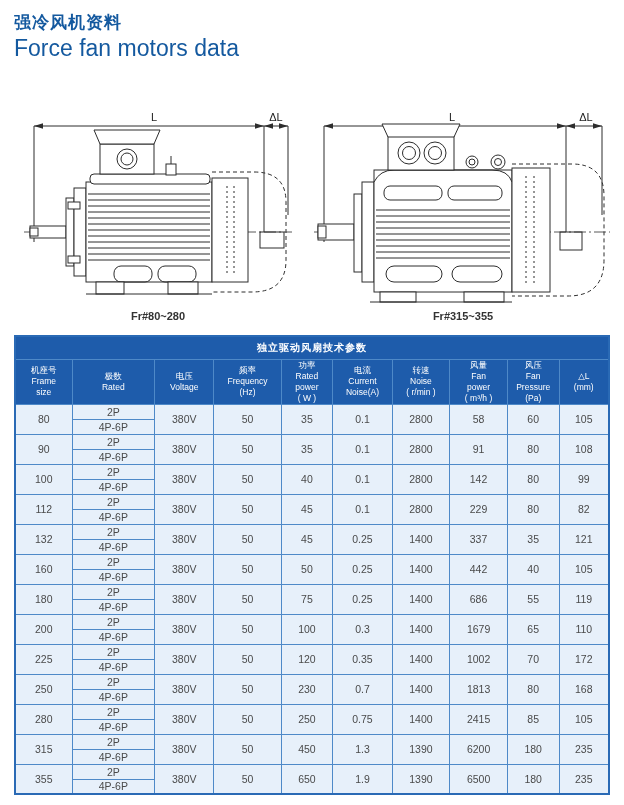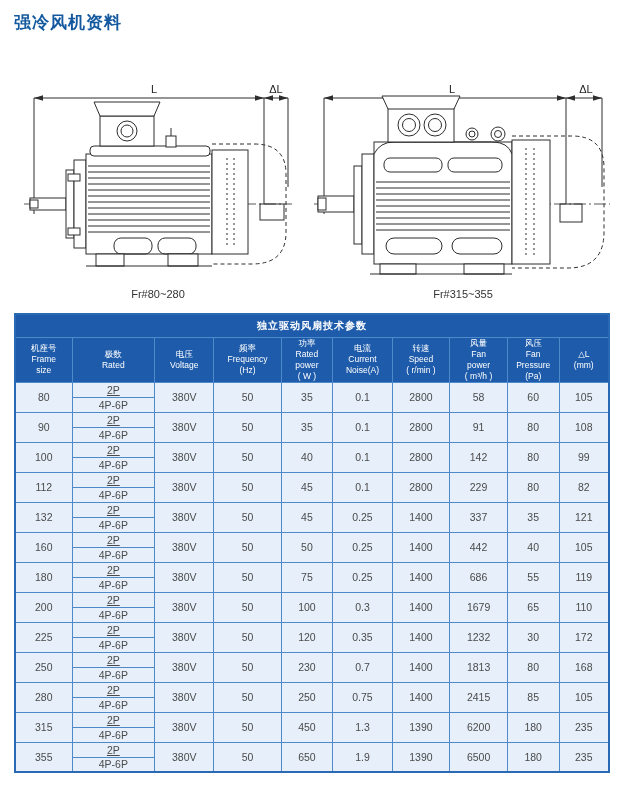--- a/index.html
+++ b/index.html
@@ -15,21 +15,21 @@
 
   
   .title-block { padding: 11px 14px 0 14px; }
   .title-zh { font-size: 17px; font-weight: 700; color: #14599f; letter-spacing: 1px; }
   .title-en { font-size: 23px; font-weight: 400; color: #14599f; margin-top: 1px; }
 
   
   .figures { display: flex; justify-content: space-between; padding: 0 12px 0 22px; margin-top: 48px; }
   .figure { display: flex; flex-direction: column; align-items: center; }
   .figure svg { display: block; }
-  .fig-caption { font-size: 11px; color: #333; margin-top: 6px; }
+  .fig-caption { font-size: 11px; color: #333; margin-top: 0; font-weight: bold; }
   .draw { stroke: #2d2d2d; fill: none; stroke-width: 1; }
   .draw-fill { stroke: #2d2d2d; fill: #fff; stroke-width: 1; }
   .dash { stroke-dasharray: 4 3; }
   .dots { stroke-dasharray: 2 3; }
   .cline { stroke-dasharray: 12 3 2 3; stroke-width: 0.8; }
   .dimtext { font-size: 11px; fill: #222; stroke: none; font-family: "Liberation Sans", sans-serif; }
   .arrow { fill: #2d2d2d; stroke: none; }
 
   
   .table-wrap { margin: 13px 14px 0 14px; }
@@ -55,30 +55,31 @@
     font-size: 8.5px; font-weight: 400;
     height: 45px; line-height: 1.3;
     white-space: pre-line;
     border-bottom: 2px solid #dce9f6;
   }
   table.motors td {
     background: #e7f0fa;
     font-size: 10.5px; color: #4a4a4a;
     height: 15px; padding: 0;
   }
-  td.pole-top { border-bottom: 1px solid #a9c9ea; text-decoration: underline; }
+  td.pole-top { border-bottom: 1px solid #a9c9ea; }
   td.pole-bottom { border-top: 1px solid #a9c9ea; }
 </style>
 </head>
 <body>
 
 <div class="page">
 
   <div class="title-block">
     <div class="title-zh">强冷风机资料</div>
+    <div class="title-en">Force fan motors data</div>
   </div>
 
   <div class="figures">
 
     <div class="figure">
       <svg width="272" height="200" viewBox="0 0 272 200">
 
         <line class="draw" x1="12" y1="16" x2="266" y2="16"></line>
         <line class="draw" x1="12" y1="16" x2="12" y2="132"></line>
         <line class="draw" x1="242" y1="16" x2="242" y2="122"></line>
@@ -238,21 +239,21 @@
 Frequency
 (Hz)</th>
           <th class="col-head">功率
 Rated
 power
 ( W )</th>
           <th class="col-head">电流
 Current
 Noise(A)</th>
           <th class="col-head">转速
-Speed
+Noise
 ( r/min )</th>
           <th class="col-head">风量
 Fan
 power
 ( m³/h )</th>
           <th class="col-head">风压
 Fan
 Pressure
 (Pa)</th>
           <th class="col-head">△L
@@ -381,22 +382,22 @@
             <td class="pole-bottom">4P-6P</td>
           </tr>
           <tr>
             <td rowspan="2">225</td>
             <td class="pole-top">2P</td>
             <td rowspan="2">380V</td>
             <td rowspan="2">50</td>
             <td rowspan="2">120</td>
             <td rowspan="2">0.35</td>
             <td rowspan="2">1400</td>
-            <td rowspan="2">1232</td>
-            <td rowspan="2">30</td>
+            <td rowspan="2">1002</td>
+            <td rowspan="2">70</td>
             <td rowspan="2">172</td>
           </tr>
           <tr>
             <td class="pole-bottom">4P-6P</td>
           </tr>
           <tr>
             <td rowspan="2">250</td>
             <td class="pole-top">2P</td>
             <td rowspan="2">380V</td>
             <td rowspan="2">50</td>

